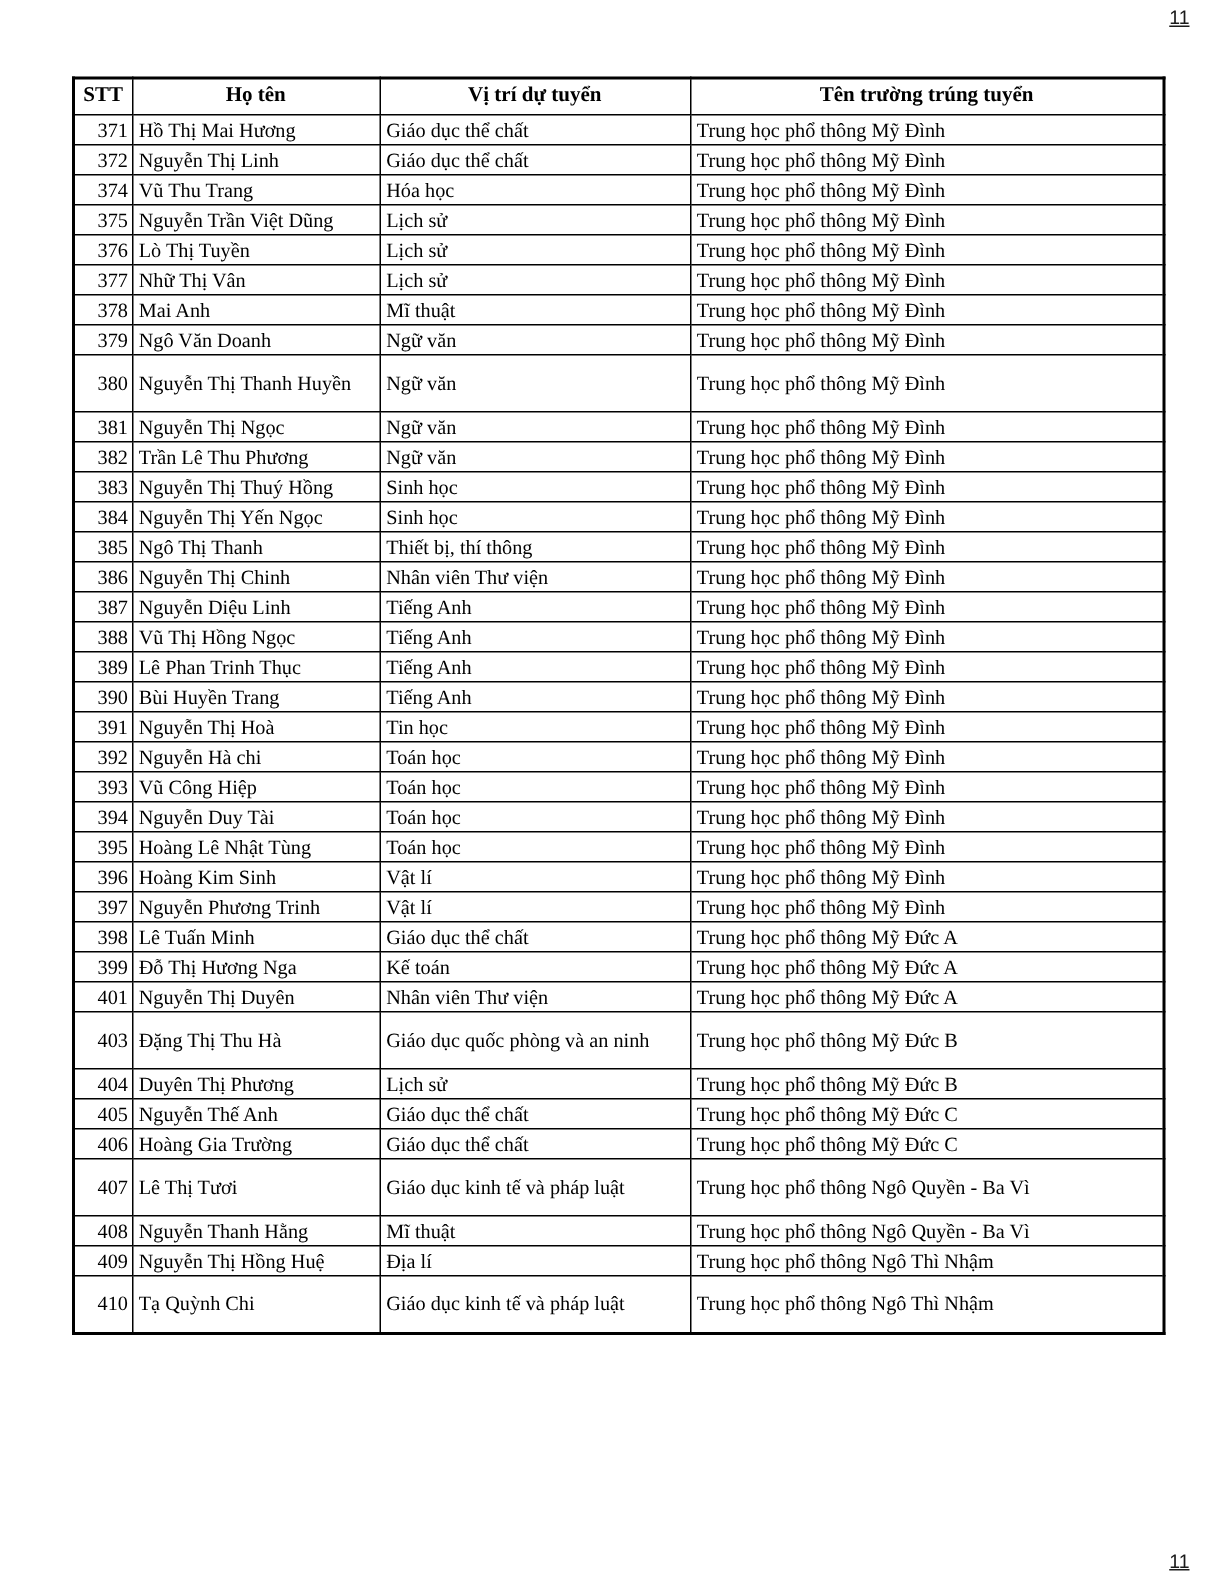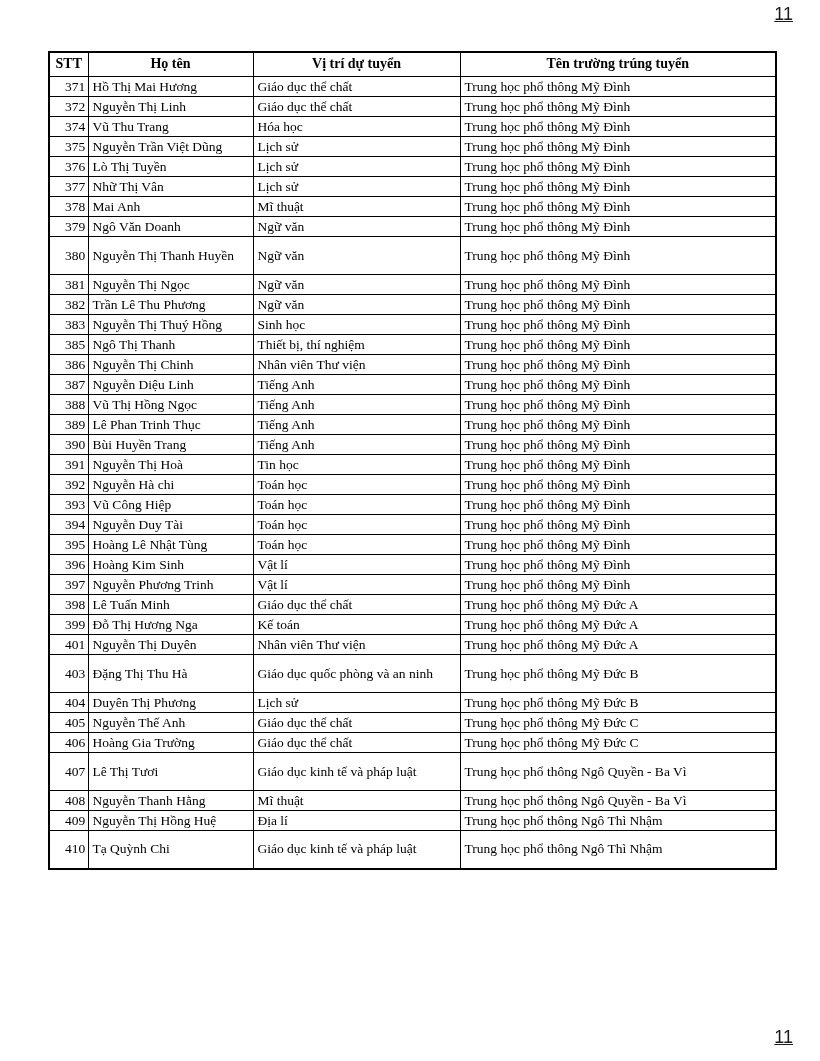--- a/index.html
+++ b/index.html
@@ -7,21 +7,21 @@
     width: 820px; height: 1061px;
     background: #ffffff;
     position: relative;
     font-family: "Liberation Serif", serif;
     color: #000000;
     overflow: hidden;
   }
   .pageno {
     position: absolute;
     font-family: "Liberation Sans", sans-serif;
-    font-size: 18px;
+    font-size: 13px;
     color: #1a1a1a;
     text-decoration: underline;
   }
   .pageno.top { top: 4px; right: 27px; }
   .pageno.bottom { bottom: 13px; right: 27px; }
 
   table.tbl {
     position: absolute;
     left: 48px; top: 51px;
     width: 727px;
@@ -140,23 +140,29 @@
     <td class="c2">Ngữ văn</td>
     <td class="c3">Trung học phổ thông Mỹ Đình</td>
   </tr>
         <tr>
     <td class="c0">383</td>
     <td class="c1">Nguyễn Thị Thuý Hồng</td>
     <td class="c2">Sinh học</td>
     <td class="c3">Trung học phổ thông Mỹ Đình</td>
   </tr>
         <tr>
+    <td class="c0">384</td>
+    <td class="c1">Nguyễn Thị Yến Ngọc</td>
+    <td class="c2">Sinh học</td>
+    <td class="c3">Trung học phổ thông Mỹ Đình</td>
+  </tr>
+        <tr>
     <td class="c0">385</td>
     <td class="c1">Ngô Thị Thanh</td>
-    <td class="c2">Thiết bị, thí nghiệm</td>
+    <td class="c2">Thiết bị, thí thông</td>
     <td class="c3">Trung học phổ thông Mỹ Đình</td>
   </tr>
         <tr>
     <td class="c0">386</td>
     <td class="c1">Nguyễn Thị Chinh</td>
     <td class="c2">Nhân viên Thư viện</td>
     <td class="c3">Trung học phổ thông Mỹ Đình</td>
   </tr>
         <tr>
     <td class="c0">387</td>

